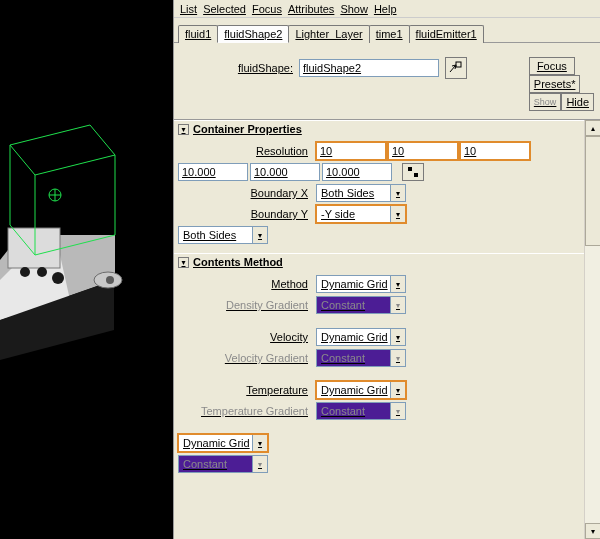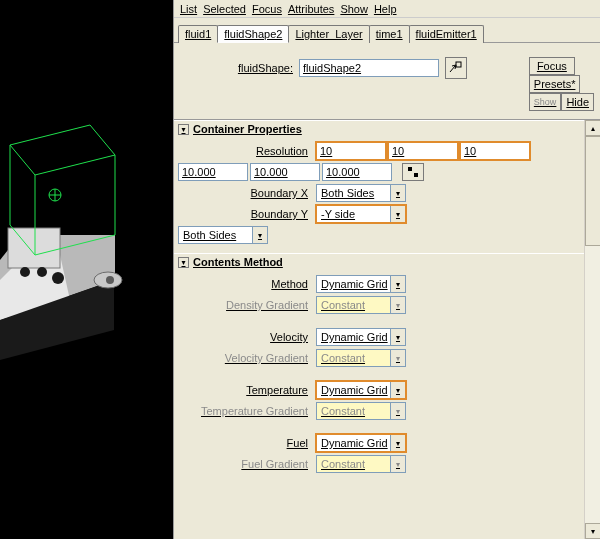--- a/index.html
+++ b/index.html
@@ -69,21 +69,21 @@
   .hl { outline: 2px solid #e08b2c; outline-offset: -1px; }
   .dropdown {
     height: 18px; border: 1px solid #7f9db9; background: #fff;
     display: inline-flex; align-items: center; padding: 0 0 0 4px; width: 90px;
     justify-content: space-between;
   }
   .dropdown .ddarrow {
     width: 15px; height: 16px; background: #ece9d8; border-left: 1px solid #7f9db9;
     display: inline-flex; align-items: center; justify-content: center; font-size: 8px;
   }
-  .dropdown.disabled { background: #fef9c3; color: #8a8a8a; }
+  .dropdown.disabled { background: #4c1d95; color: #8a8a8a; }
   .dropdown.disabled .ddarrow { color: #8a8a8a; }
   .swatch {
     width: 22px; height: 18px; border: 1px solid #7a7a7a; background: #ece9d8;
     display: inline-flex; align-items: center; justify-content: center;
   }
   .vspace { height: 8px; }
   .scrollbar-v {
     position: absolute; right: 0; top: 0; bottom: 0; width: 16px;
     background: #f1efe2; border-left: 1px solid #d4d0c8;
   }
@@ -254,28 +254,26 @@
           </div>
           <div class="row">
             <div class="rowlabel disabled">Temperature Gradient</div>
             <div class="dropdown disabled">
                 <span>Constant</span>
                 <span class="ddarrow">▾</span>
               </div>
           </div>
           <div class="vspace"></div>
           <div class="row">
-            <div class="rowlabel">Fuel</div>
             <div class="dropdown hl">
                 <span>Dynamic Grid</span>
                 <span class="ddarrow">▾</span>
               </div>
           </div>
           <div class="row">
-            <div class="rowlabel disabled">Fuel Gradient</div>
             <div class="dropdown disabled">
                 <span>Constant</span>
                 <span class="ddarrow">▾</span>
               </div>
           </div>
         </div>
 
       </div>
 
       <div class="scrollbar-v">

